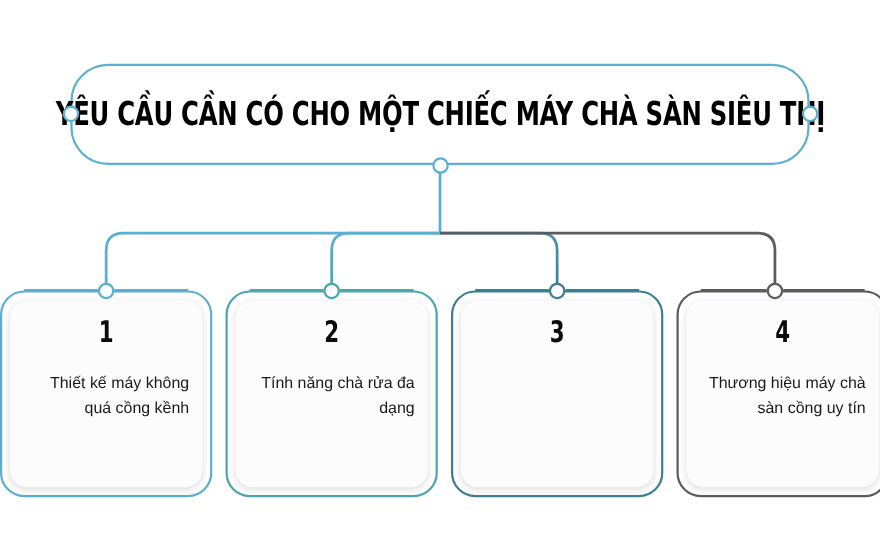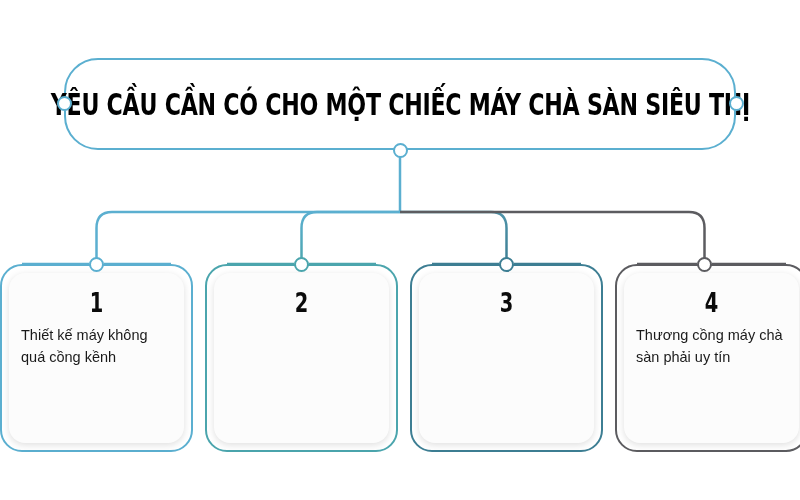--- a/index.html
+++ b/index.html
@@ -102,25 +102,25 @@
   }
   .card-number {
     font-family: "Liberation Sans Narrow", "DejaVu Sans Condensed", "Liberation Sans", sans-serif;
     font-weight: 700;
     font-size: 27px;
     color: #0b0b0b;
     line-height: 1;
     transform: scaleX(0.8);
   }
   .card-label {
-    margin-top: 8px;
+    margin-top: 22px;
     font-size: 14.5px;
     line-height: 1.55;
     color: #1a1a1a;
-    text-align: left;
+    text-align: right;
     padding: 0 12px;
   }
 
   
   #card-1 { left: 0px;   }
   #card-2 { left: 205px; }
   #card-3 { left: 410px; }
   #card-4 { left: 615px; }
 
   
@@ -194,33 +194,34 @@
     <div class="card" id="card-1" style="border-color: rgb(91, 175, 208);">
       <div class="card-inner">
         <div class="card-number">1</div>
         <div class="card-label">Thiết kế máy không quá cồng kềnh</div>
       </div>
     </div>
 
     <div class="card" id="card-2" style="border-color: rgb(75, 165, 173);">
       <div class="card-inner">
         <div class="card-number">2</div>
+        <div class="card-label">Tính năng chà rửa đa dạng</div>
       </div>
     </div>
 
     <div class="card" id="card-3" style="border-color: rgb(61, 126, 147);">
       <div class="card-inner">
         <div class="card-number">3</div>
       </div>
     </div>
 
     <div class="card" id="card-4" style="border-color: rgb(92, 92, 96);">
       <div class="card-inner">
         <div class="card-number">4</div>
-        <div class="card-label">Thương cồng máy chà sàn phải uy tín</div>
+        <div class="card-label">Thương hiệu máy chà sàn cồng uy tín</div>
       </div>
     </div>
   </div>
 
   <div class="card-node" id="node-1" style="border-color: rgb(91, 175, 208);"></div>
   <div class="card-node" id="node-2" style="border-color: rgb(75, 165, 173);"></div>
   <div class="card-node" id="node-3" style="border-color: rgb(61, 126, 147);"></div>
   <div class="card-node" id="node-4" style="border-color: rgb(92, 92, 96);"></div>
 
 </div>

